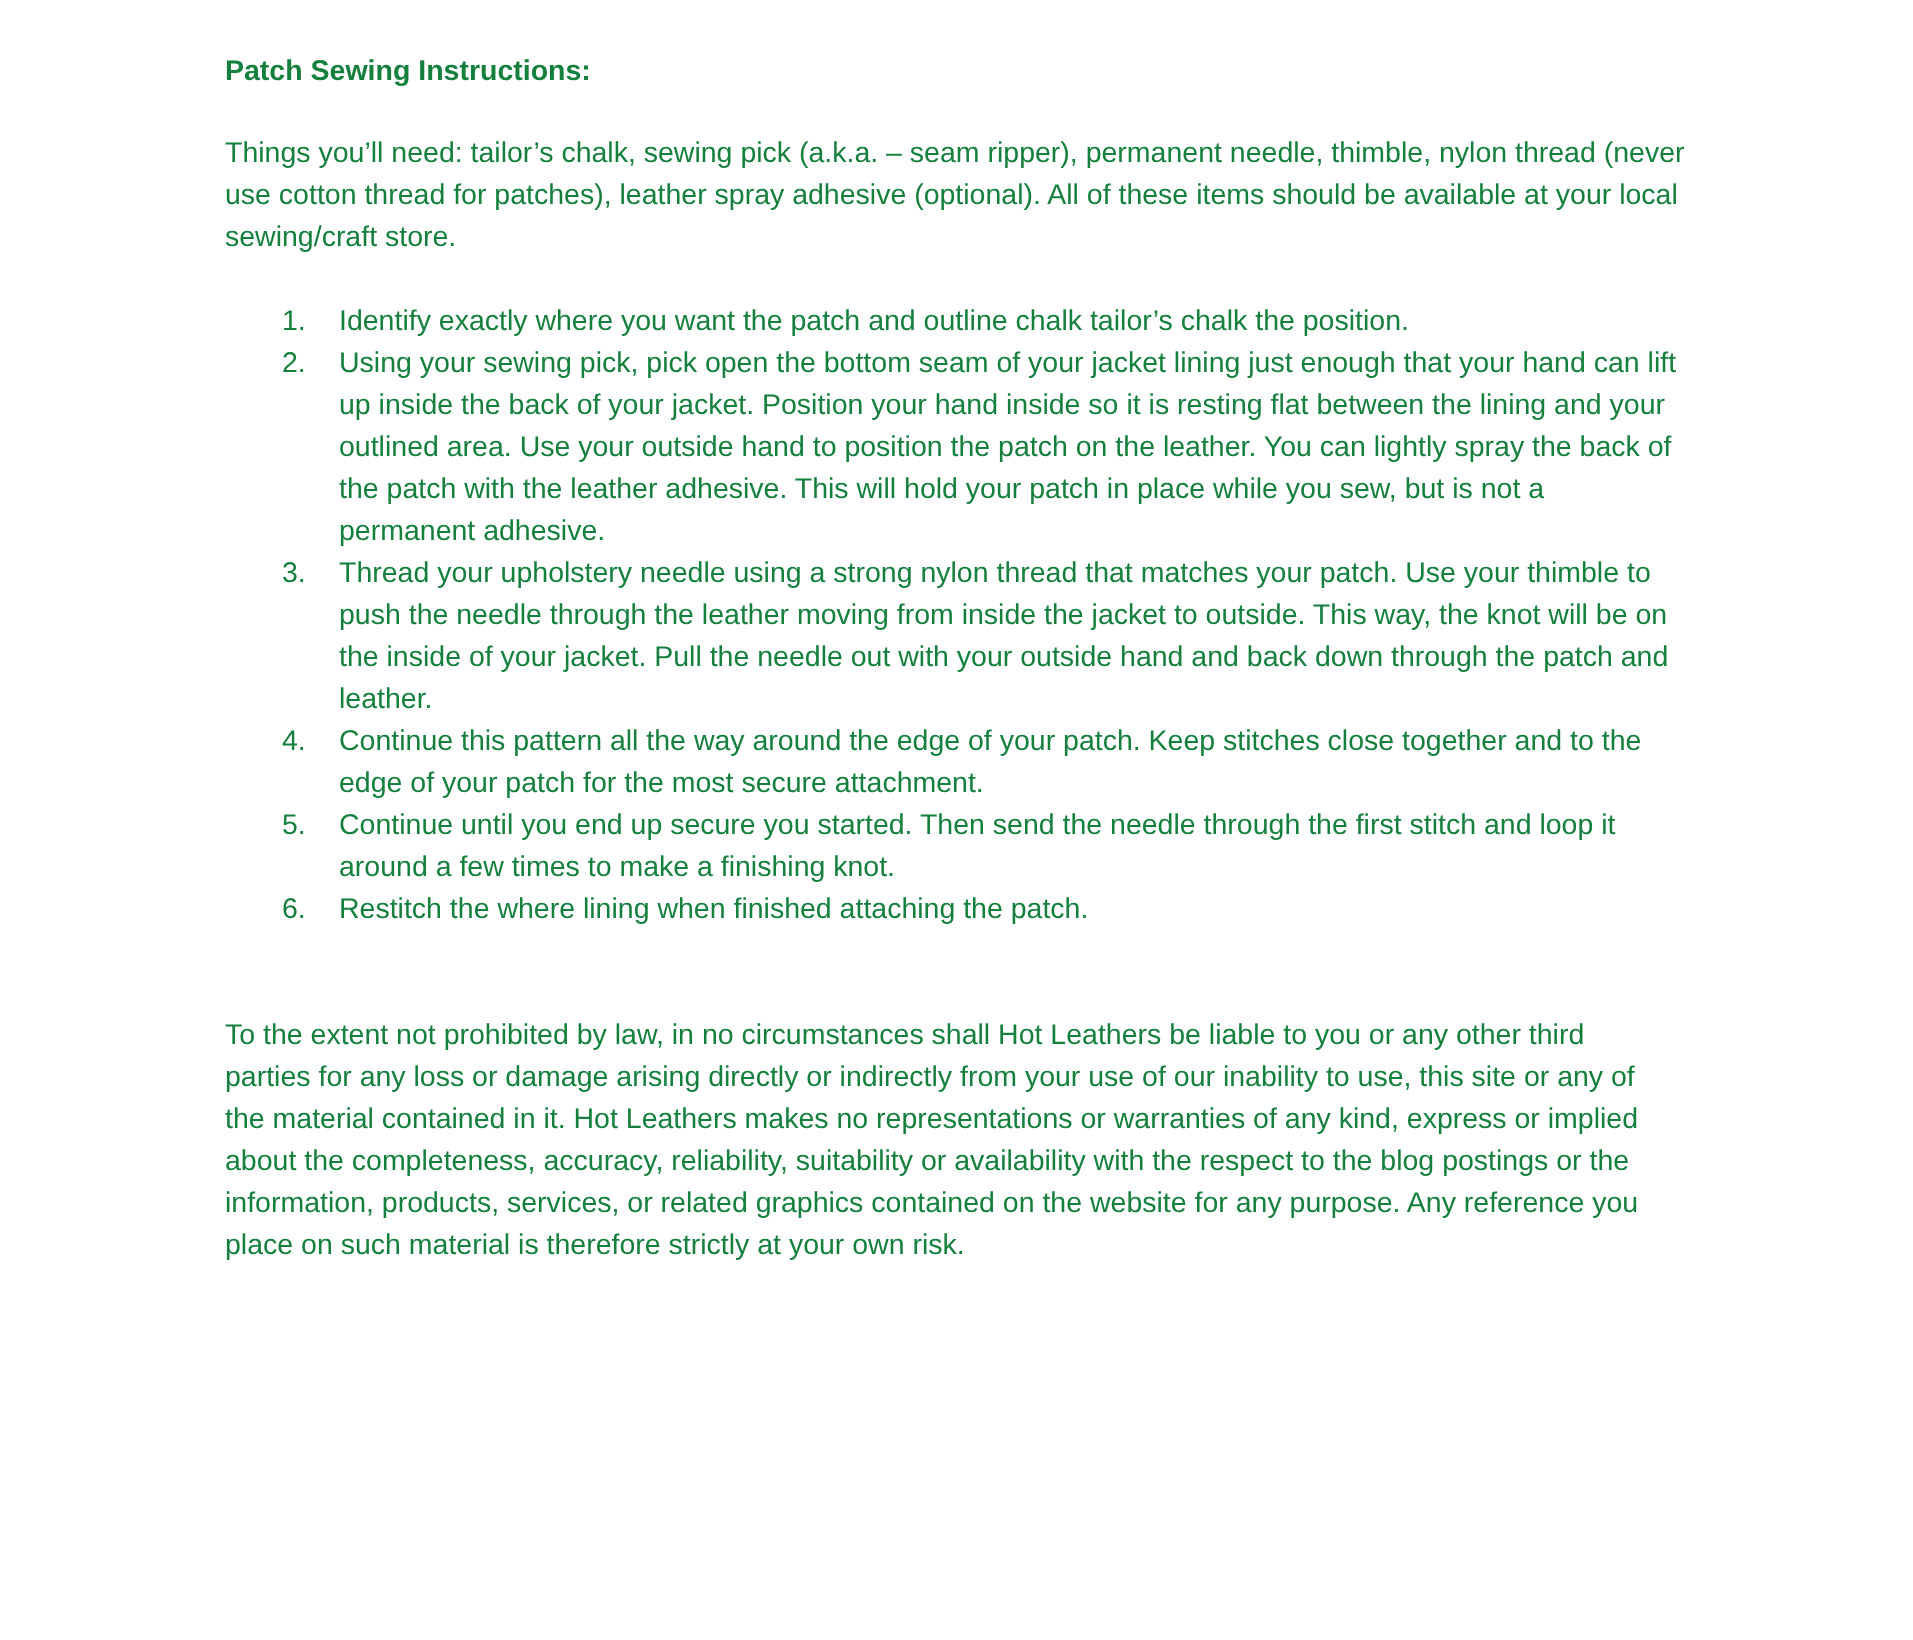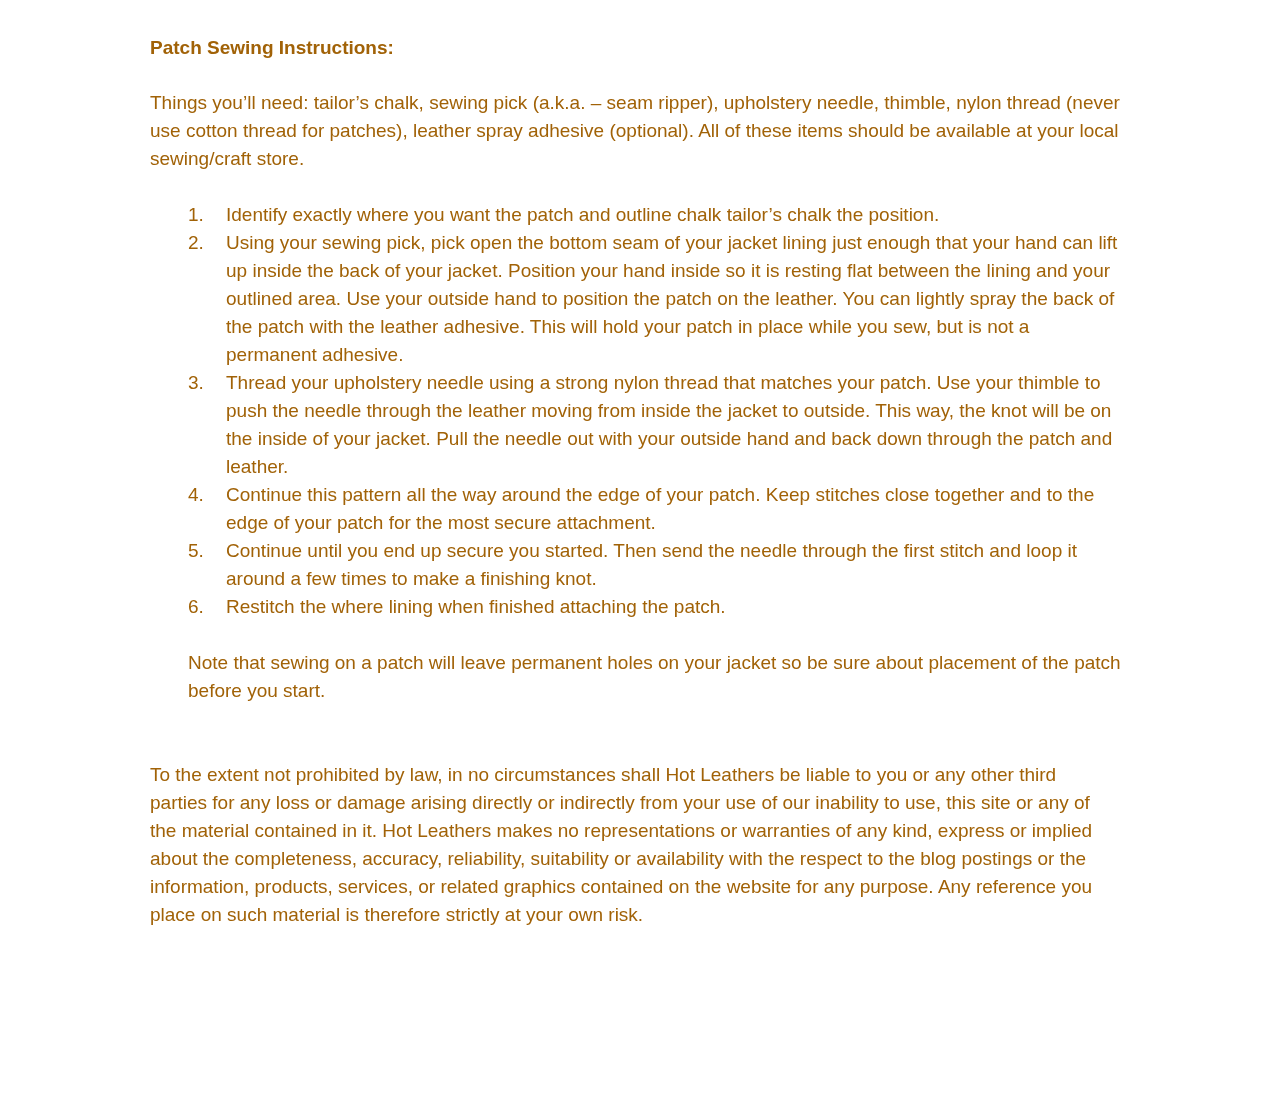--- a/index.html
+++ b/index.html
@@ -10,21 +10,21 @@
   .page {
     position: relative;
     width: 1275px;
     height: 1093px;
     box-sizing: border-box;
     padding: 34px 150px 0 150px;
     background: #ffffff;
     font-family: "Liberation Sans", sans-serif;
     font-size: 19px;
     line-height: 28px;
-    color: #a16207;
+    color: #15803d;
     overflow: hidden;
   }
   .doc-title {
     font-size: 19px;
     font-weight: bold;
     margin: 0 0 27px 0;
   }
   .para {
     margin: 0 0 28px 0;
   }
@@ -54,21 +54,21 @@
   }
 </style>
 </head>
 <body>
 
 <div class="page">
 
   <h1 class="doc-title">Patch Sewing Instructions:</h1>
 
 
-  <p class="para">Things you’ll need: tailor’s chalk, sewing pick (a.k.a. – seam ripper), upholstery needle, thimble, nylon thread (never use cotton thread for patches), leather spray adhesive (optional). All of these items should be available at your local sewing/craft store.</p>
+  <p class="para">Things you’ll need: tailor’s chalk, sewing pick (a.k.a. – seam ripper), permanent needle, thimble, nylon thread (never use cotton thread for patches), leather spray adhesive (optional). All of these items should be available at your local sewing/craft store.</p>
 
   <ol class="steps">
     <li class="step">
       <span class="step-num">1.</span>
       <span class="step-text">Identify exactly where you want the patch and outline chalk tailor’s chalk the position.</span>
     </li>
     <li class="step">
       <span class="step-num">2.</span>
       <span class="step-text">Using your sewing pick, pick open the bottom seam of your jacket lining just enough that your hand can lift up inside the back of your jacket. Position your hand inside so it is resting flat between the lining and your outlined area. Use your outside hand to position the patch on the leather. You can lightly spray the back of the patch with the leather adhesive. This will hold your patch in place while you sew, but is not a permanent adhesive.</span>
     </li>
@@ -84,18 +84,17 @@
       <span class="step-num">5.</span>
       <span class="step-text">Continue until you end up secure you started. Then send the needle through the first stitch and loop it around a few times to make a finishing knot.</span>
     </li>
     <li class="step">
       <span class="step-num">6.</span>
       <span class="step-text">Restitch the where lining when finished attaching the patch.</span>
     </li>
   </ol>
 
   <div class="closing-notes">
-    <p class="note-line">Note that sewing on a patch will leave permanent holes on your jacket so be sure about placement of the patch before you start.</p>
   </div>
 
   <p class="disclaimer">To the extent not prohibited by law, in no circumstances shall Hot Leathers be liable to you or any other third parties for any loss or damage arising directly or indirectly from your use of our inability to use, this site or any of the material contained in it. Hot Leathers makes no representations or warranties of any kind, express or implied about the completeness, accuracy, reliability, suitability or availability with the respect to the blog postings or the information, products, services, or related graphics contained on the website for any purpose. Any reference you place on such material is therefore strictly at your own risk.</p>
 
 </div>
 
 </body></html>

